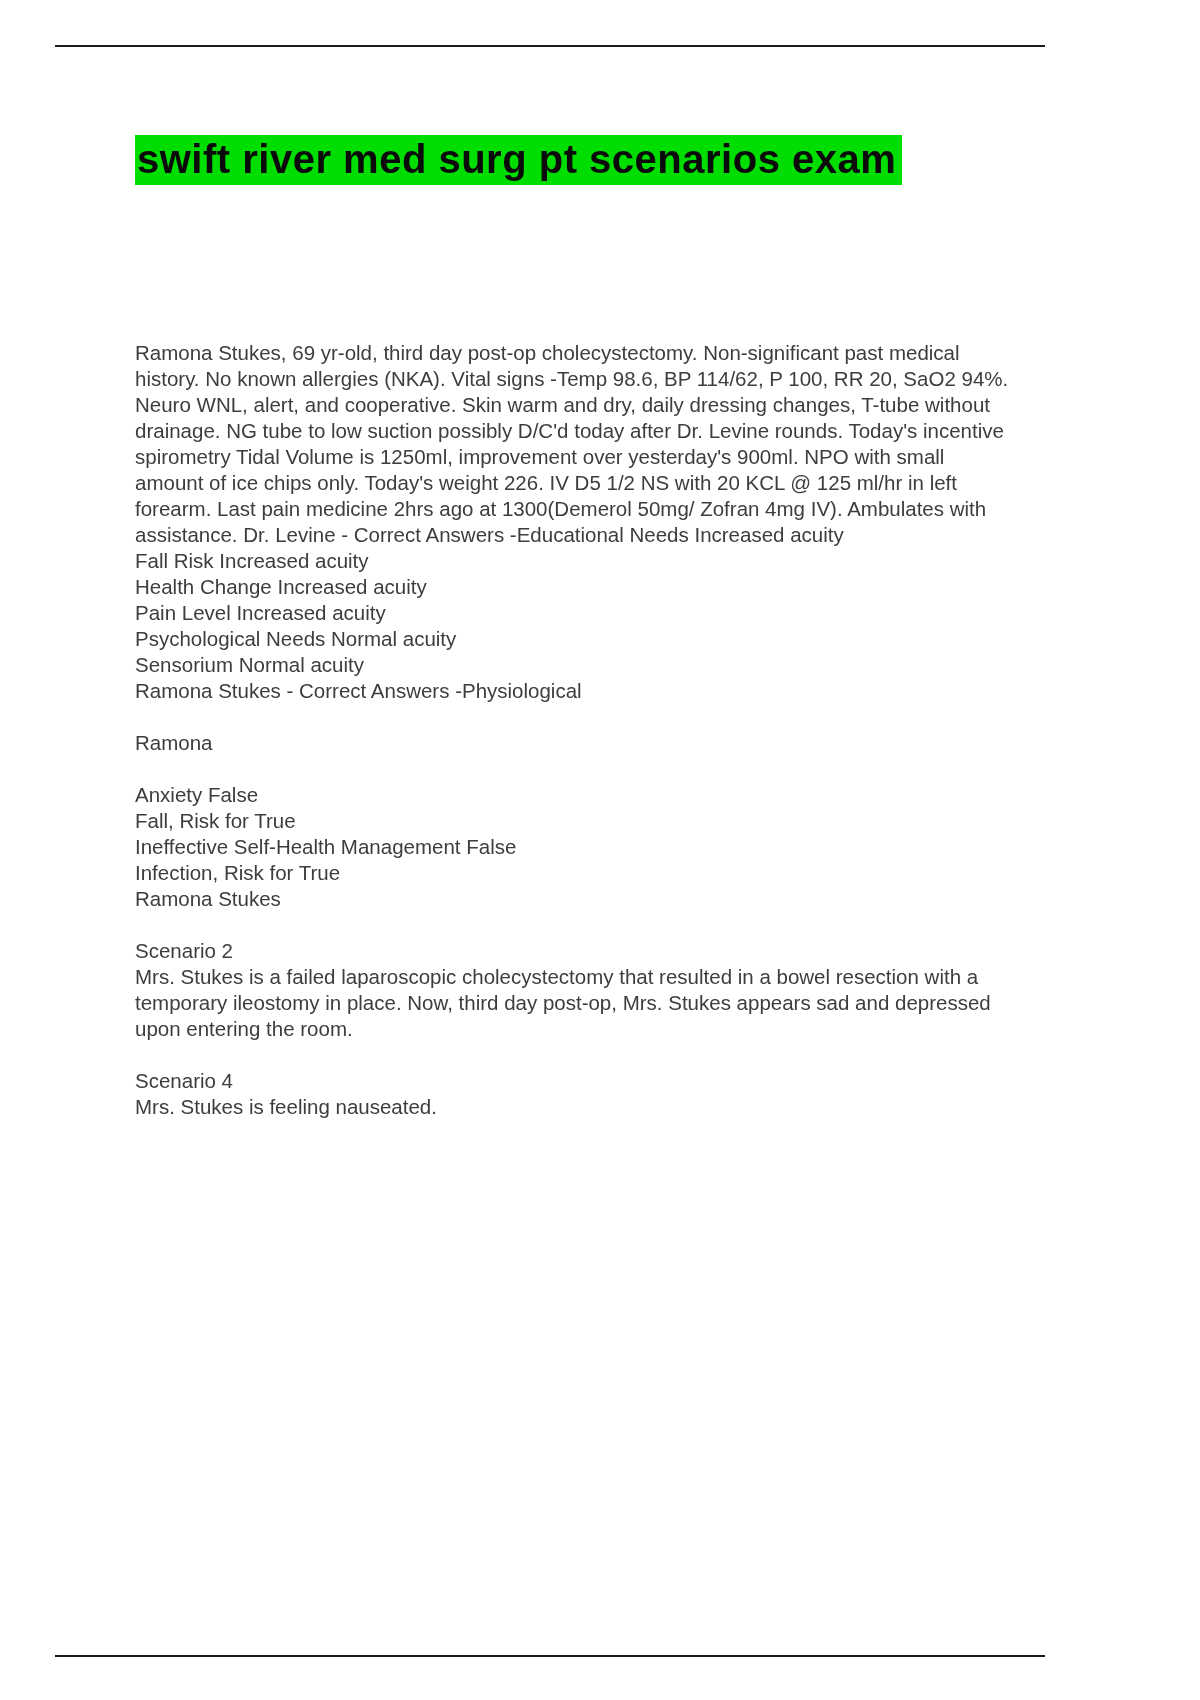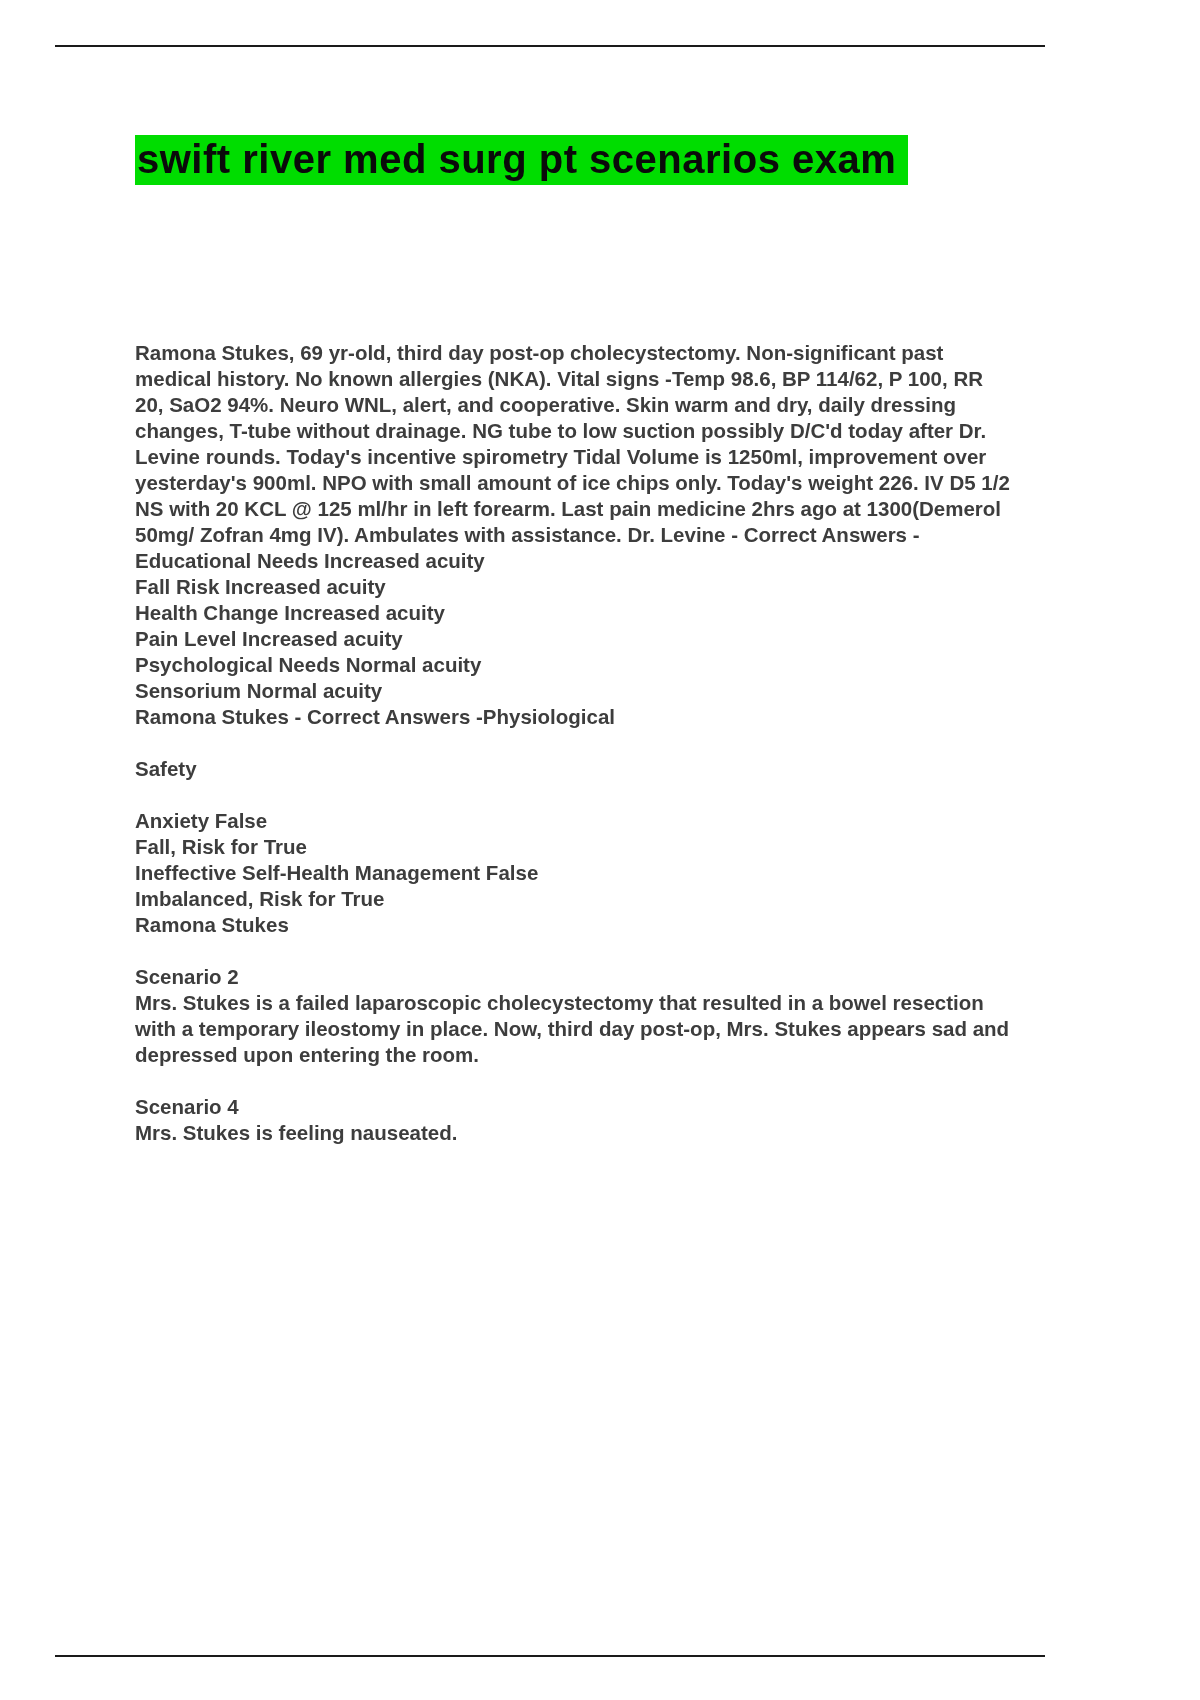--- a/index.html
+++ b/index.html
@@ -29,36 +29,35 @@
     left: 135px;
     top: 132px;
   }
   .title-highlight {
     display: inline;
     background: var(--hl, #00dd00);
     color: var(--title-color, #0a0a0a);
     font-size: 40px;
     font-weight: bold;
     line-height: 54px;
-    padding: 2px 12px 4px 2px;
+    padding: 2px 6px 4px 2px;
     letter-spacing: 0.5px;
   }
   .content {
     position: absolute;
     left: 135px;
     top: 340px;
     width: 880px;
     color: var(--text-color, #3d3d3d);
     font-size: 20.5px;
     line-height: 26px;
   }
   .block {
     white-space: pre-line;
     margin: 0 0 26px 0;
-    font-weight: bold;
   }
 </style>
 </head>
 <body>
 
 <div class="page">
 
   <div class="rule rule-top"></div>
 
   <div class="title-wrap">
@@ -66,25 +65,25 @@
   </div>
 
   <div class="content">
     <p class="block">Ramona Stukes, 69 yr-old, third day post-op cholecystectomy. Non-significant past medical history. No known allergies (NKA). Vital signs -Temp 98.6, BP 114/62, P 100, RR 20, SaO2 94%. Neuro WNL, alert, and cooperative. Skin warm and dry, daily dressing changes, T-tube without drainage. NG tube to low suction possibly D/C'd today after Dr. Levine rounds. Today's incentive spirometry Tidal Volume is 1250ml, improvement over yesterday's 900ml. NPO with small amount of ice chips only. Today's weight 226. IV D5 1/2 NS with 20 KCL @ 125 ml/hr in left forearm. Last pain medicine 2hrs ago at 1300(Demerol 50mg/ Zofran 4mg IV). Ambulates with assistance. Dr. Levine - Correct Answers -Educational Needs Increased acuity
 Fall Risk Increased acuity
 Health Change Increased acuity
 Pain Level Increased acuity
 Psychological Needs Normal acuity
 Sensorium Normal acuity
 Ramona Stukes - Correct Answers -Physiological</p>
-    <p class="block">Safety</p>
+    <p class="block">Ramona</p>
     <p class="block">Anxiety False
 Fall, Risk for True
 Ineffective Self-Health Management False
-Imbalanced, Risk for True
+Infection, Risk for True
 Ramona Stukes</p>
     <p class="block">Scenario 2
 Mrs. Stukes is a failed laparoscopic cholecystectomy that resulted in a bowel resection with a temporary ileostomy in place. Now, third day post-op, Mrs. Stukes appears sad and depressed upon entering the room.</p>
     <p class="block">Scenario 4
 Mrs. Stukes is feeling nauseated.</p>
   </div>
 
   <div class="rule rule-bottom"></div>
 
 </div>

